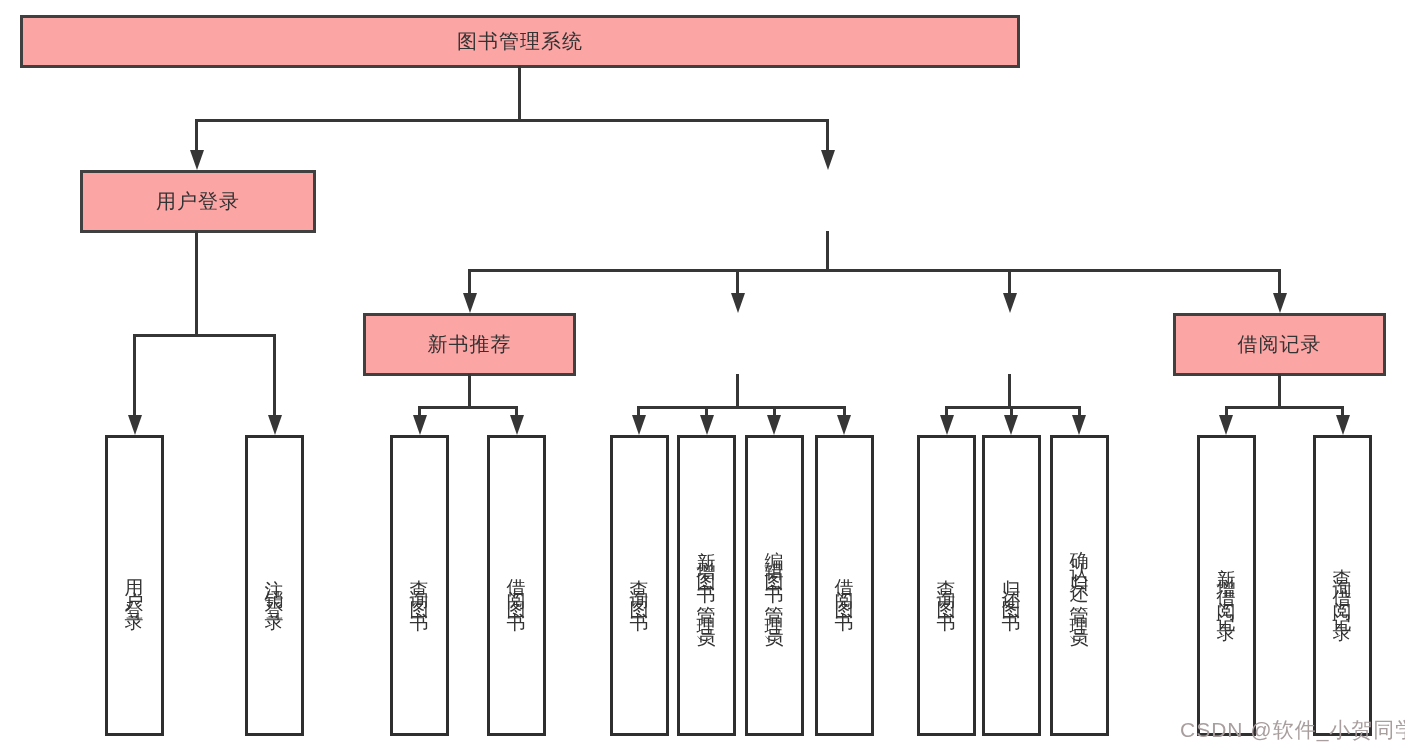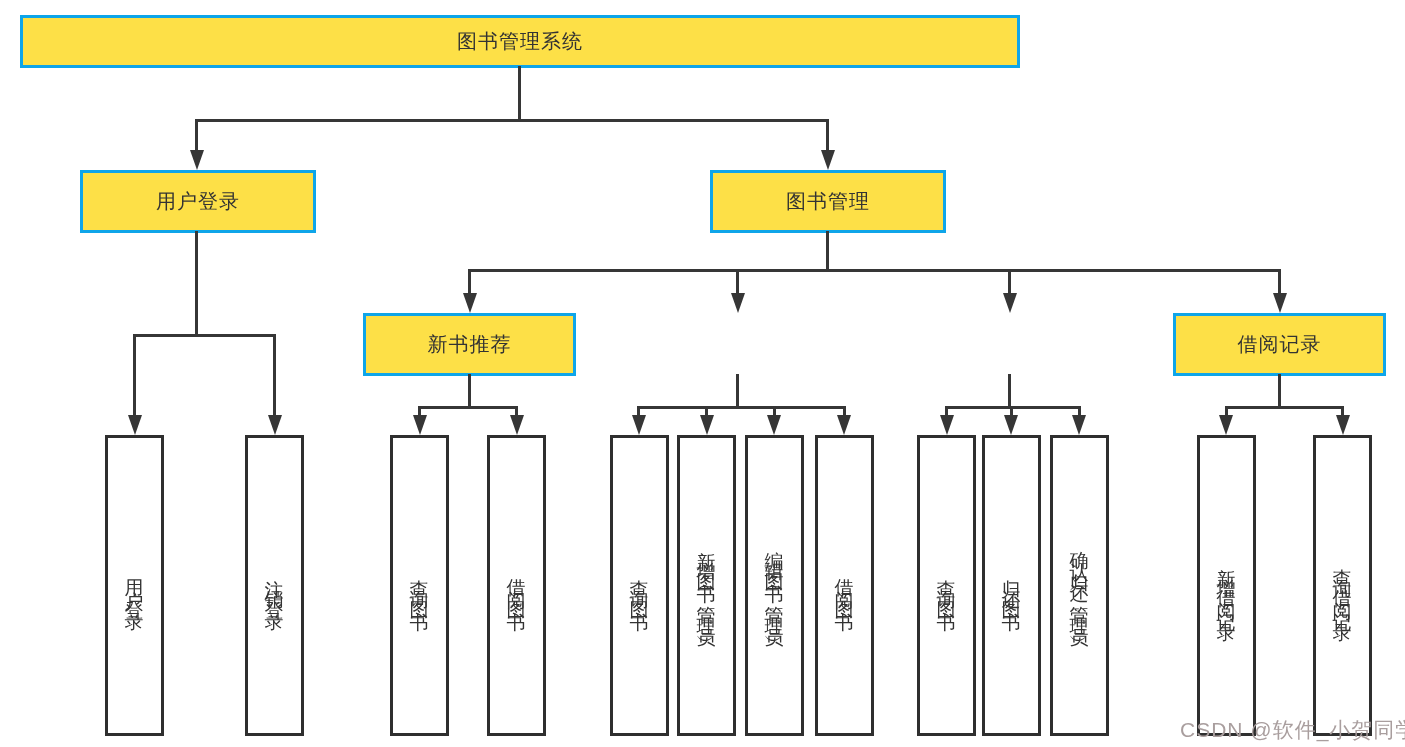--- a/index.html
+++ b/index.html
@@ -6,22 +6,22 @@
   #canvas{
     position:relative;
     width:1405px;height:747px;
     background:#ffffff;
     font-family:"Liberation Sans","DejaVu Sans",sans-serif;
     overflow:hidden;
   }
   .box{
     position:absolute;
     box-sizing:border-box;
-    border:3px solid #0ea5e9;
-    background:#fde047;
+    border:3px solid #404040;
+    background:#fca5a5;
     display:flex;align-items:center;justify-content:center;
     color:#333333;
     font-size:20px;
     letter-spacing:1px;
   }
   .vbox{
     position:absolute;
     box-sizing:border-box;
     border:3px solid #2f2f2f;
     background:#ffffff;
@@ -64,23 +64,20 @@
 
   <div class="vl" style="left:518px;top:66px;height:56px;"></div>
   <div class="hl" style="left:195px;top:119px;width:634px;"></div>
   <div class="vl" style="left:195px;top:119px;height:33px;"></div>
   <div class="arr" style="left:190px;top:150px;"></div>
   <div class="vl" style="left:826px;top:119px;height:33px;"></div>
   <div class="arr" style="left:821px;top:150px;"></div>
 
   <div class="box" style="left:80px;top:170px;width:236px;height:63px;">
     <span>用户登录</span>
-  </div>
-  <div class="box" style="left:710px;top:170px;width:236px;height:63px;">
-    <span>图书管理</span>
   </div>
 
   <div class="vl" style="left:195px;top:231px;height:106px;"></div>
   <div class="hl" style="left:133px;top:334px;width:143px;"></div>
   <div class="vl" style="left:133px;top:334px;height:81px;"></div>
   <div class="arr" style="left:128px;top:415px;"></div>
   <div class="vl" style="left:273px;top:334px;height:81px;"></div>
   <div class="arr" style="left:268px;top:415px;"></div>
 
   <div class="vl" style="left:826px;top:231px;height:41px;"></div>

